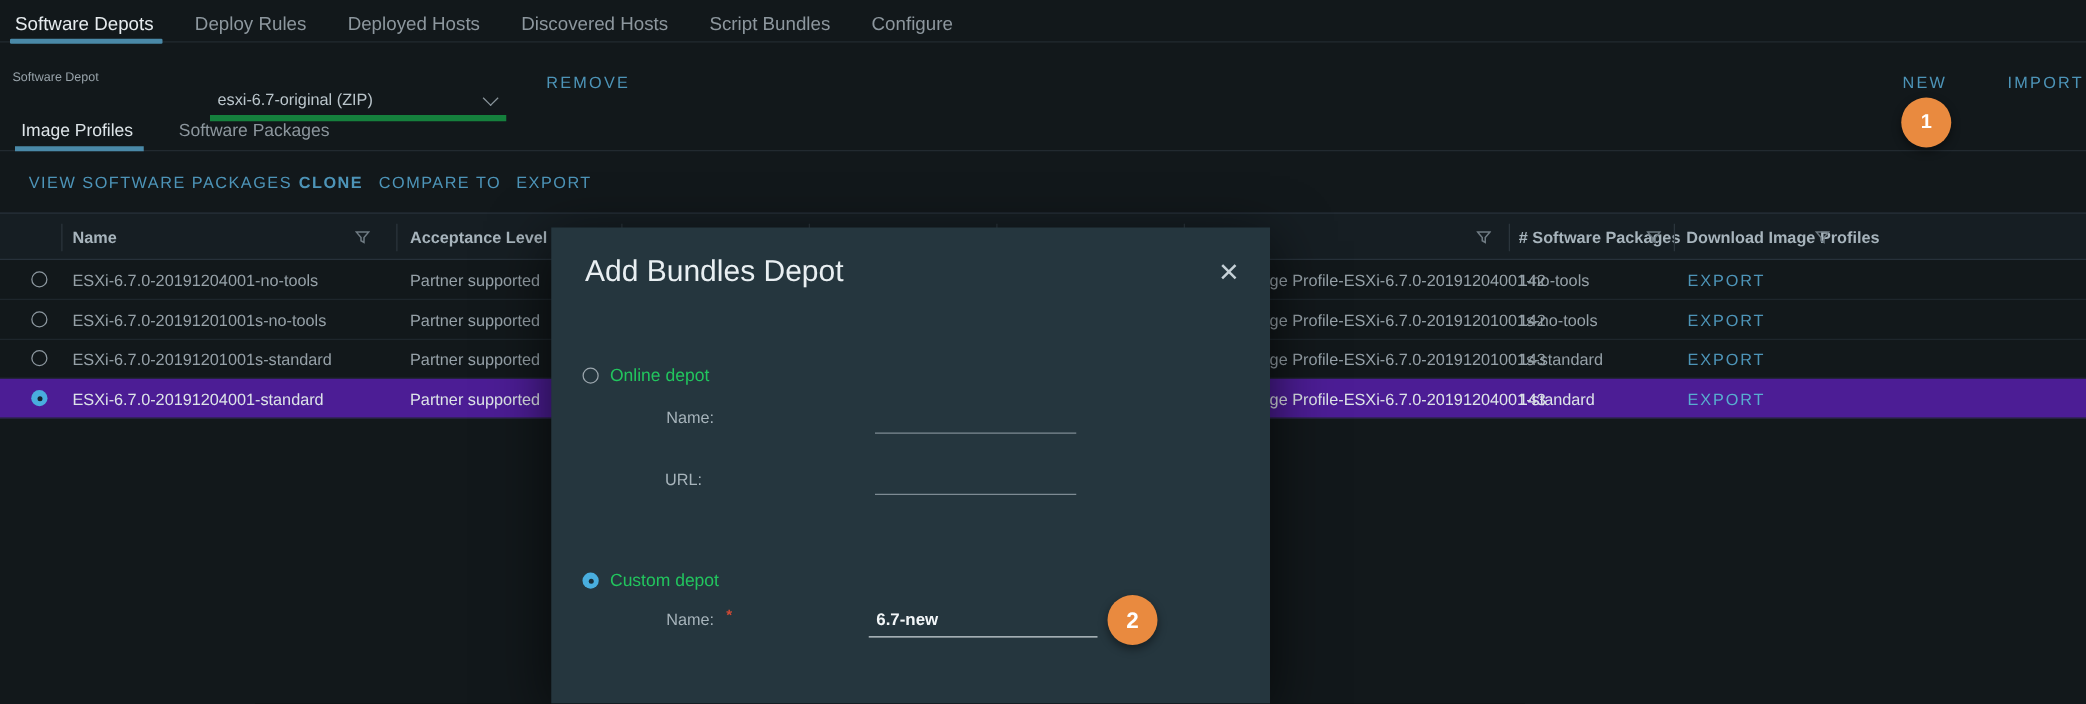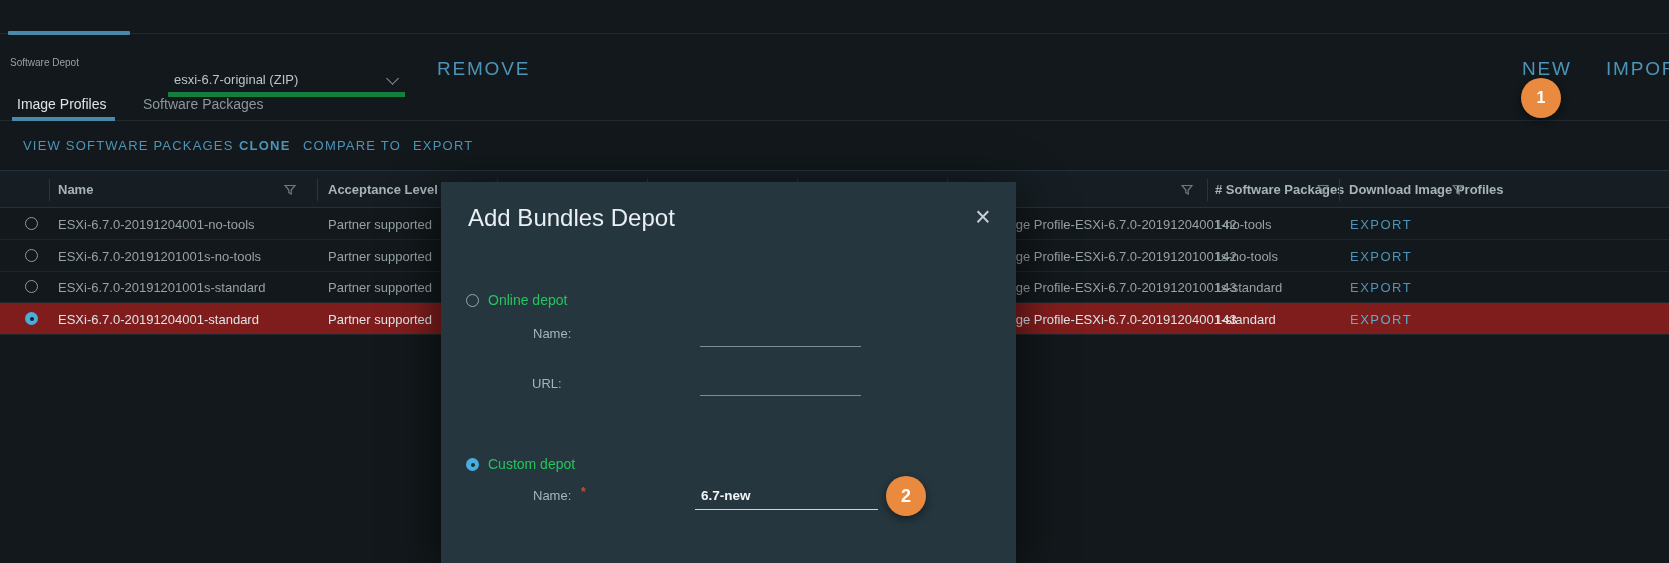--- a/index.html
+++ b/index.html
@@ -11,42 +11,42 @@
   .topnav .tab{font-size:15px;color:#8d979e;white-space:nowrap;cursor:pointer;}
   .topnav .tab.active{color:#e6ebee;}
   .nav-divider{position:absolute;left:0;top:33px;width:100%;height:1px;background:#222a30;}
   .nav-underline{position:absolute;left:8px;top:31px;width:122px;height:4px;background:#4a89a8;border-radius:1px;z-index:3;}
 
   
   .depot-label{position:absolute;left:10px;top:57px;font-size:10px;color:#97a2a9;}
   .depot-select{position:absolute;left:168px;top:68px;width:237px;height:24px;border-bottom:5px solid #15803d;cursor:pointer;}
   .depot-select .val{position:absolute;left:6px;top:4px;font-size:13px;color:#bac5cb;}
   .chev{position:absolute;right:8px;top:6px;width:8px;height:8px;border-right:1.5px solid #8a959c;border-bottom:1.5px solid #8a959c;transform:rotate(45deg);}
-  .linkbtn{font-size:19px;letter-spacing:1.8px;color:#4d94b8;font-weight:500;cursor:pointer;white-space:nowrap;text-align:right;}
+  .linkbtn{font-size:13px;letter-spacing:1.8px;color:#4d94b8;font-weight:500;cursor:pointer;white-space:nowrap;text-align:right;}
   .remove-btn{position:absolute;left:437px;top:58px;}
   .new-btn{position:absolute;left:1522px;top:58px;}
   .import-btn{position:absolute;left:1606px;top:58px;}
 
   
   .subtab{position:absolute;top:96px;font-size:14px;color:#8c969d;cursor:pointer;}
   .subtab.active{color:#dde4e8;}
   .subtab-underline{position:absolute;left:12px;top:117px;width:103px;height:4px;background:#4a89a8;z-index:3;}
   .subtab-divider{position:absolute;left:0;top:120px;width:100%;height:1px;background:#222a30;}
 
   
   .toolbar-btn{position:absolute;top:138px;font-size:13px;letter-spacing:1.2px;color:#4d94b8;font-weight:500;cursor:pointer;}
 
   
   .thead{position:absolute;left:0;top:170px;width:1669px;height:38px;background:#161e23;
          border-top:1px solid #27313a;border-bottom:1px solid #27313a;box-sizing:border-box;z-index:1;}
   .th{position:absolute;top:11px;font-size:13px;font-weight:700;color:#a7b4bc;}
   .vsep{position:absolute;top:8px;height:22px;width:1px;background:#2b353c;}
   .filter-ic{position:absolute;top:13px;width:12px;height:12px;cursor:pointer;}
   .row{position:absolute;left:0;width:1669px;height:32px;border-bottom:1px solid #1e262c;box-sizing:border-box;z-index:1;cursor:pointer;}
-  .row.selected{background:#7f1d1d;}
+  .row.selected{background:#4c1d95;}
   .cell{position:absolute;top:9px;font-size:13px;color:#96a1a8;white-space:nowrap;}
   .row.selected .cell{color:#dde4e8;}
   .cell.export{color:#4d94b8;letter-spacing:1.5px;font-weight:500;}
   .row.selected .cell.export{color:#58add0;}
   .radio{position:absolute;left:25px;top:9px;width:13px;height:13px;border-radius:50%;border:1px solid #8d98a0;box-sizing:border-box;}
   .radio.on{border:none;background:#49aede;}
   .radio.on::after{content:"";position:absolute;left:4.5px;top:4.5px;width:4px;height:4px;border-radius:50%;background:#14242e;}
 
   
   .modal{position:absolute;left:441px;top:182px;width:575px;height:381px;background:#25363e;z-index:10;
@@ -70,20 +70,28 @@
   .badge.b1{left:1521px;top:78px;font-size:16px;}
   .badge.b2{left:886px;top:476px;font-size:18px;}
 
   svg.funnel path{fill:none;stroke:#6f7b83;stroke-width:1.2;}
 </style>
 </head>
 <body>
 
 <div class="stage">
 
+  <div class="topnav">
+    <div class="tab active">Software Depots</div>
+    <div class="tab">Deploy Rules</div>
+    <div class="tab">Deployed Hosts</div>
+    <div class="tab">Discovered Hosts</div>
+    <div class="tab">Script Bundles</div>
+    <div class="tab">Configure</div>
+  </div>
   <div class="nav-divider"></div>
   <div class="nav-underline"></div>
 
   <div class="depot-label">Software Depot</div>
   <div class="depot-select">
     <span class="val">esxi-6.7-original (ZIP)</span>
     <span class="chev"></span>
   </div>
   <div class="linkbtn remove-btn">REMOVE</div>
   <div class="linkbtn new-btn">NEW</div>

